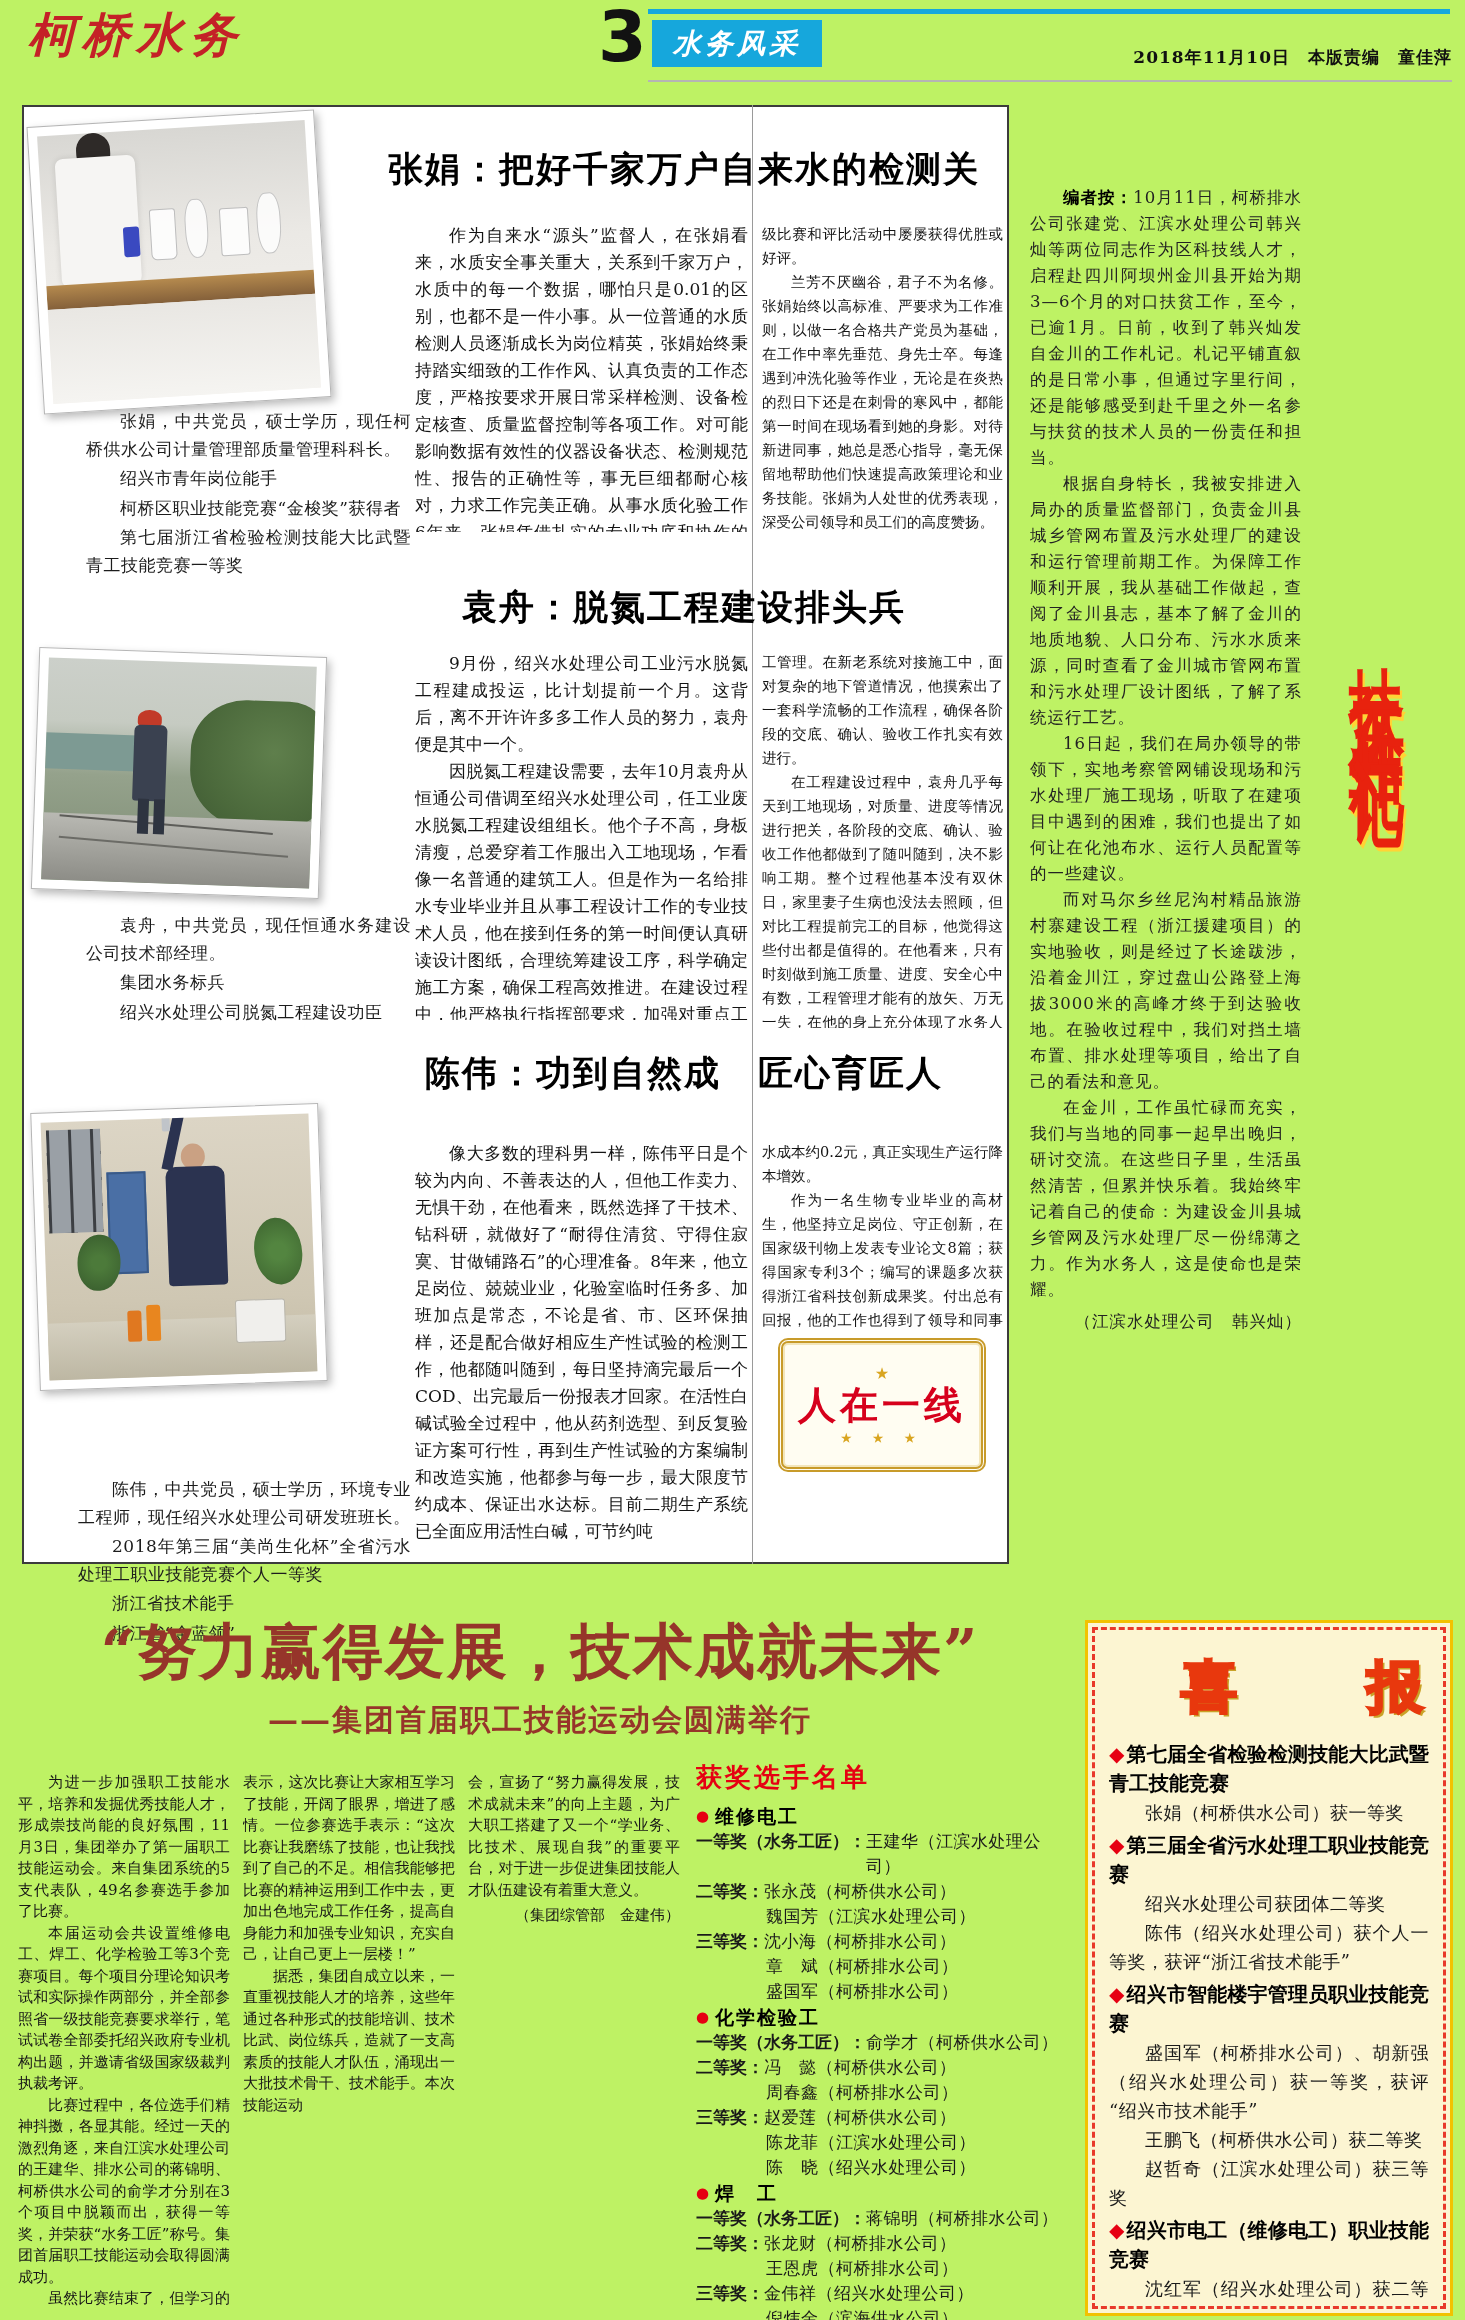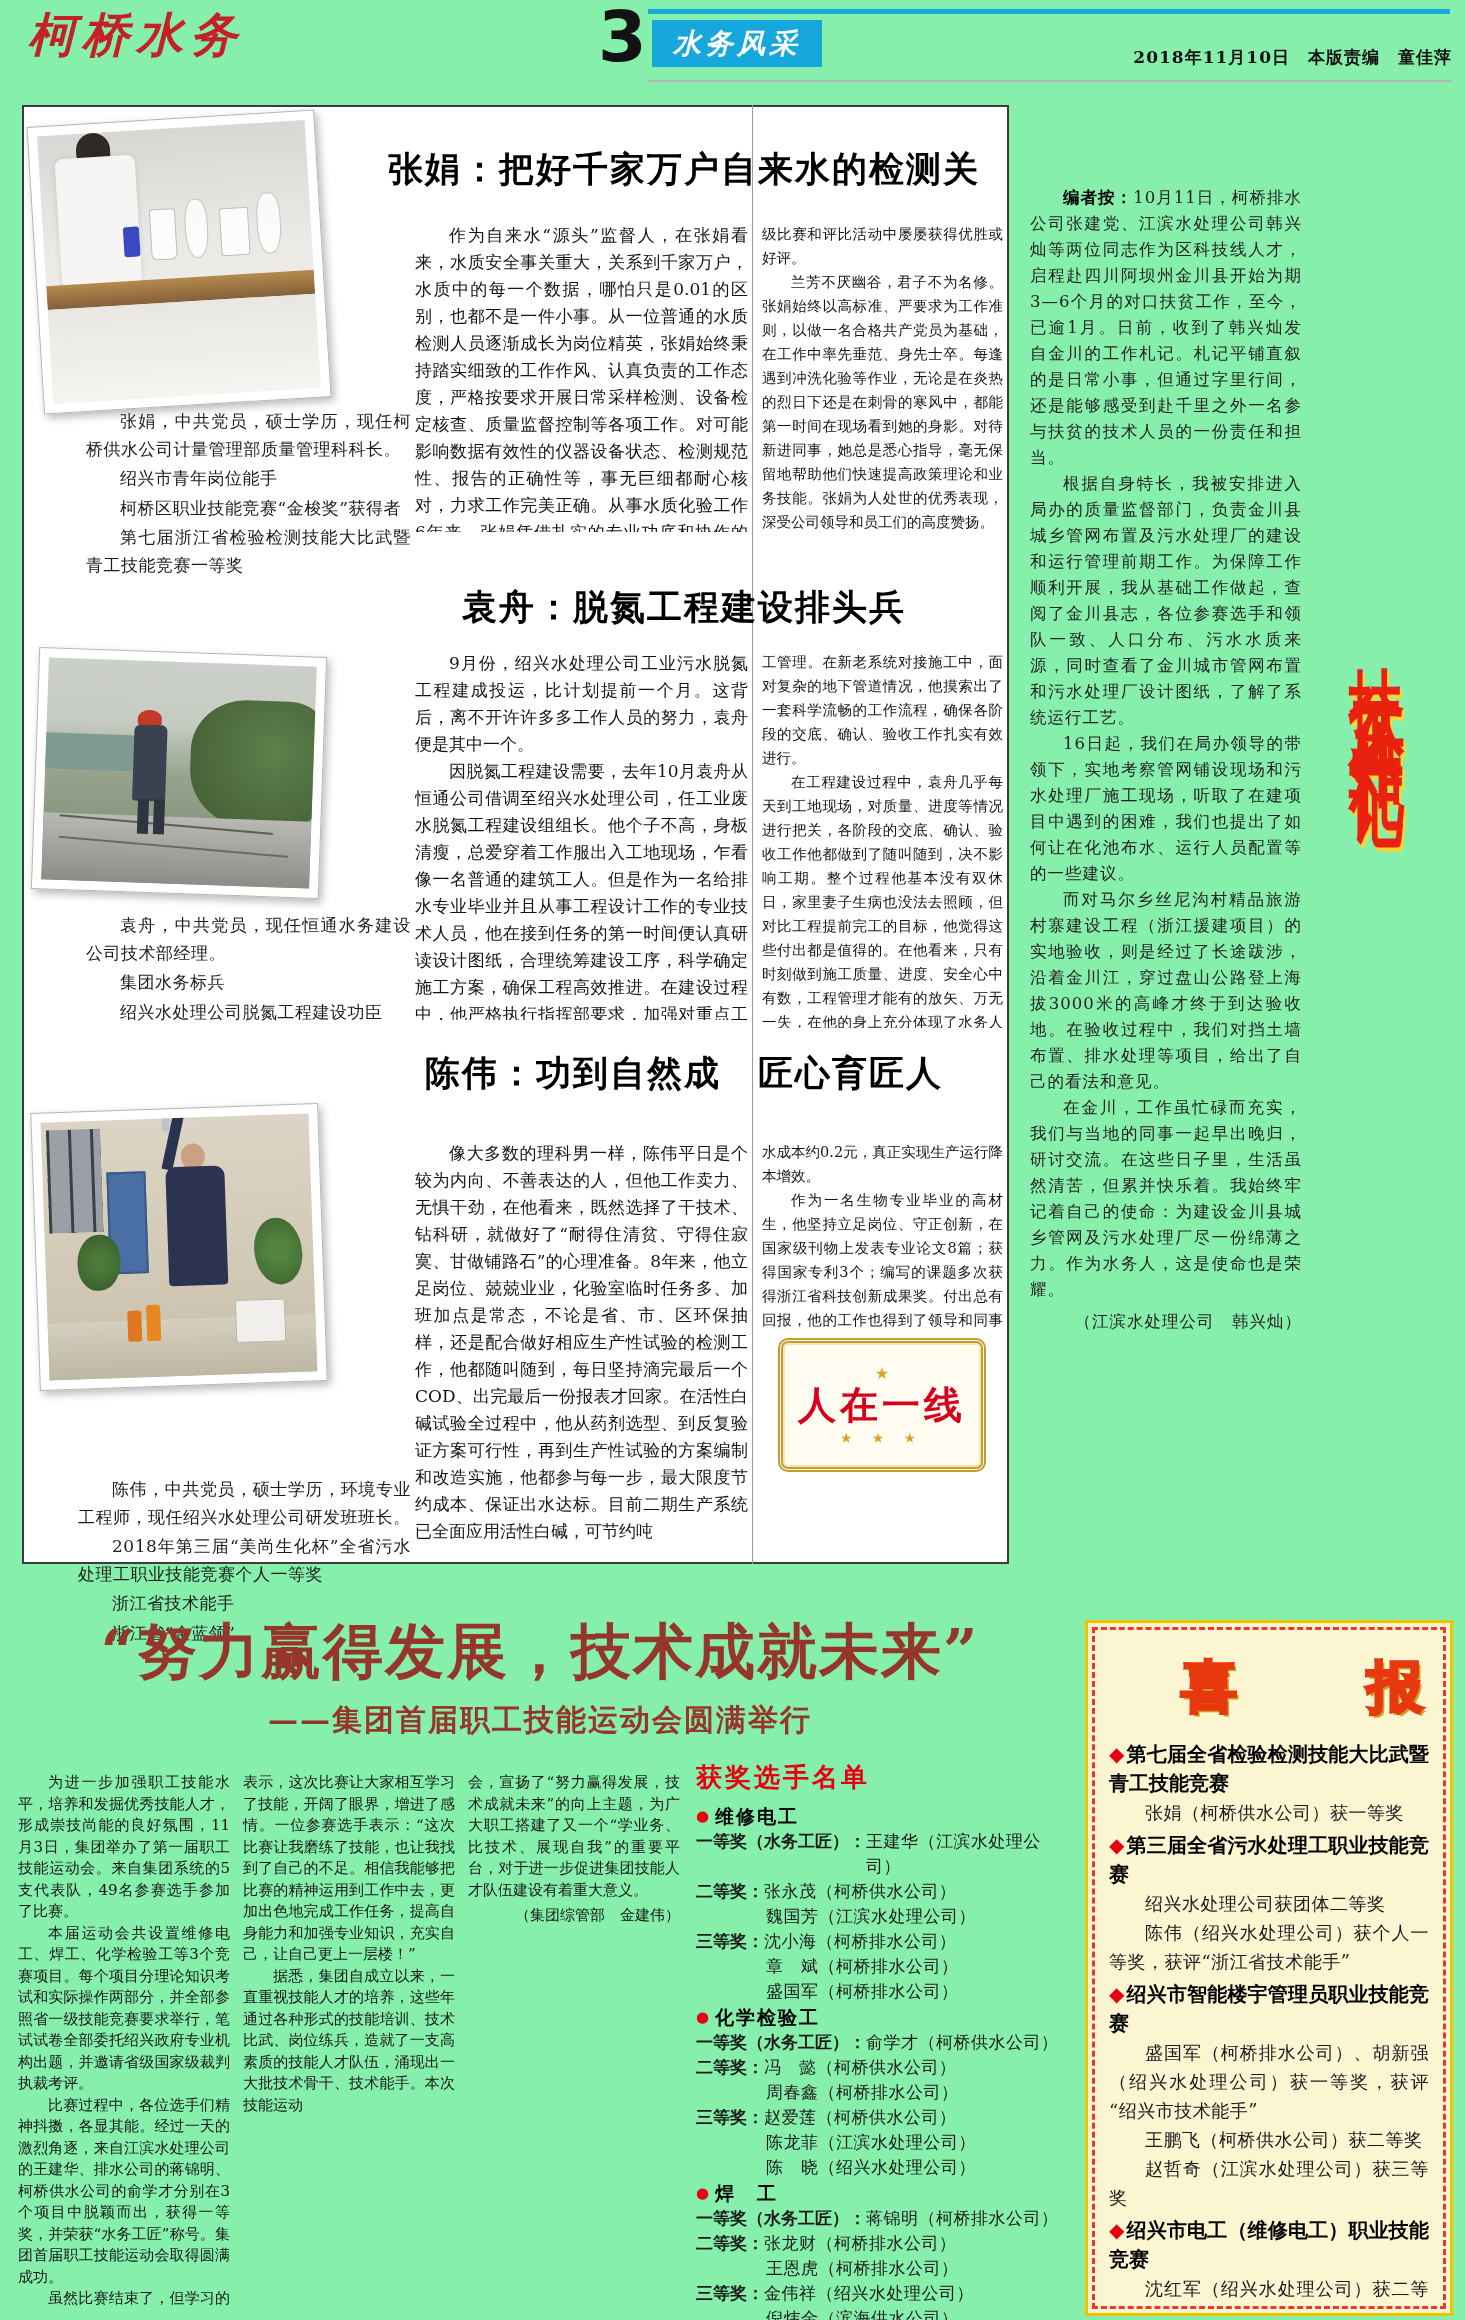--- a/index.html
+++ b/index.html
@@ -1,16 +1,16 @@
 <!DOCTYPE html>
 <html lang="zh"><head>
 <meta charset="utf-8">
 <style>
   html,body{margin:0;padding:0;background:#fff;}
-  #page{position:relative;width:1465px;height:2320px;background:#86efac;overflow:hidden;
+  #page{position:relative;width:1465px;height:2320px;background:#bef264;overflow:hidden;
         font-family:"DejaVu Serif", serif;color:#111;}
   .abs{position:absolute;}
   
   .masthead{left:28px;top:4px;font-size:47px;font-weight:900;font-style:italic;
             color:#c42127;letter-spacing:7px;font-family:"DejaVu Serif", serif;}
   .pagenum{left:598px;top:-4px;font-size:70px;font-weight:900;color:#121212;
            font-family:"DejaVu Sans", sans-serif;}
   .cyan-line{left:648px;top:9px;width:802px;height:5px;background:#16a7dc;}
   .section-box{left:652px;top:20px;width:170px;height:47px;background:#16a7dc;color:#fff;
                font-size:28px;font-weight:900;font-style:italic;letter-spacing:4px;
@@ -197,21 +197,21 @@
 
   <div class="abs stamp">
     <span class="stamp-star">★</span>
     <span class="stamp-text">人在一线</span>
     <span class="stamp-stars">★ ★ ★</span>
   </div>
 
   <div class="abs sidebar">
     <div>
         <p class="sb-p"><b class="sb-label">编者按：</b>10月11日，柯桥排水公司张建党、江滨水处理公司韩兴灿等两位同志作为区科技线人才，启程赴四川阿坝州金川县开始为期3—6个月的对口扶贫工作，至今，已逾1月。日前，收到了韩兴灿发自金川的工作札记。札记平铺直叙的是日常小事，但通过字里行间，还是能够感受到赴千里之外一名参与扶贫的技术人员的一份责任和担当。</p>
-        <p class="sb-p">根据自身特长，我被安排进入局办的质量监督部门，负责金川县城乡管网布置及污水处理厂的建设和运行管理前期工作。为保障工作顺利开展，我从基础工作做起，查阅了金川县志，各位参赛选手和领队一致、人口分布、污水水质来源，同时查看了金川城市管网布置和污水处理厂设计图纸，了解了系统运行工艺。</p>
+        <p class="sb-p">根据自身特长，我被安排进入局办的质量监督部门，负责金川县城乡管网布置及污水处理厂的建设和运行管理前期工作。为保障工作顺利开展，我从基础工作做起，查阅了金川县志，基本了解了金川的地质地貌、人口分布、污水水质来源，同时查看了金川城市管网布置和污水处理厂设计图纸，了解了系统运行工艺。</p>
         <p class="sb-p">16日起，我们在局办领导的带领下，实地考察管网铺设现场和污水处理厂施工现场，听取了在建项目中遇到的困难，我们也提出了如何让在化池布水、运行人员配置等的一些建议。</p>
         <p class="sb-p">而对马尔乡丝尼沟村精品旅游村寨建设工程（浙江援建项目）的实地验收，则是经过了长途跋涉，沿着金川江，穿过盘山公路登上海拔3000米的高峰才终于到达验收地。在验收过程中，我们对挡土墙布置、排水处理等项目，给出了自己的看法和意见。</p>
         <p class="sb-p">在金川，工作虽忙碌而充实，我们与当地的同事一起早出晚归，研讨交流。在这些日子里，生活虽然清苦，但累并快乐着。我始终牢记着自己的使命：为建设金川县城乡管网及污水处理厂尽一份绵薄之力。作为水务人，这是使命也是荣耀。</p>
       </div>
     <p class="sb-sig">（江滨水处理公司　韩兴灿）</p>
   </div>
 
   <div class="abs v-title">扶贫工作札记</div>
 
   <div class="abs headline">“努力赢得发展，技术成就未来”</div>

